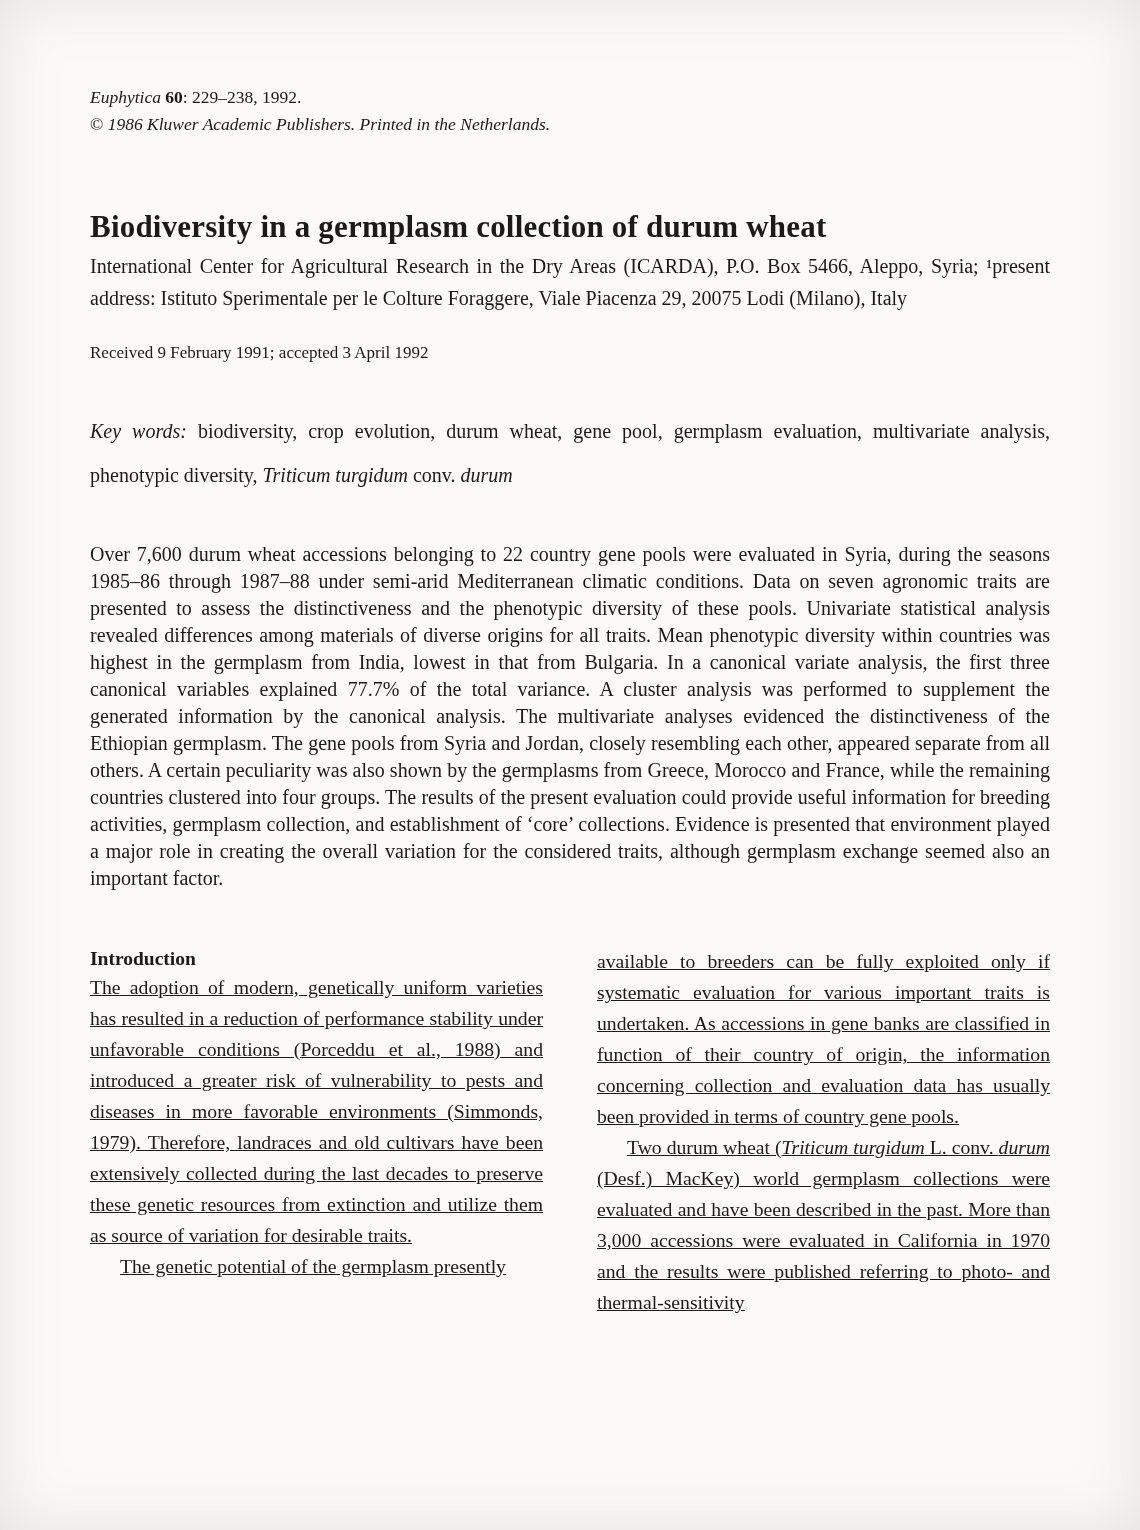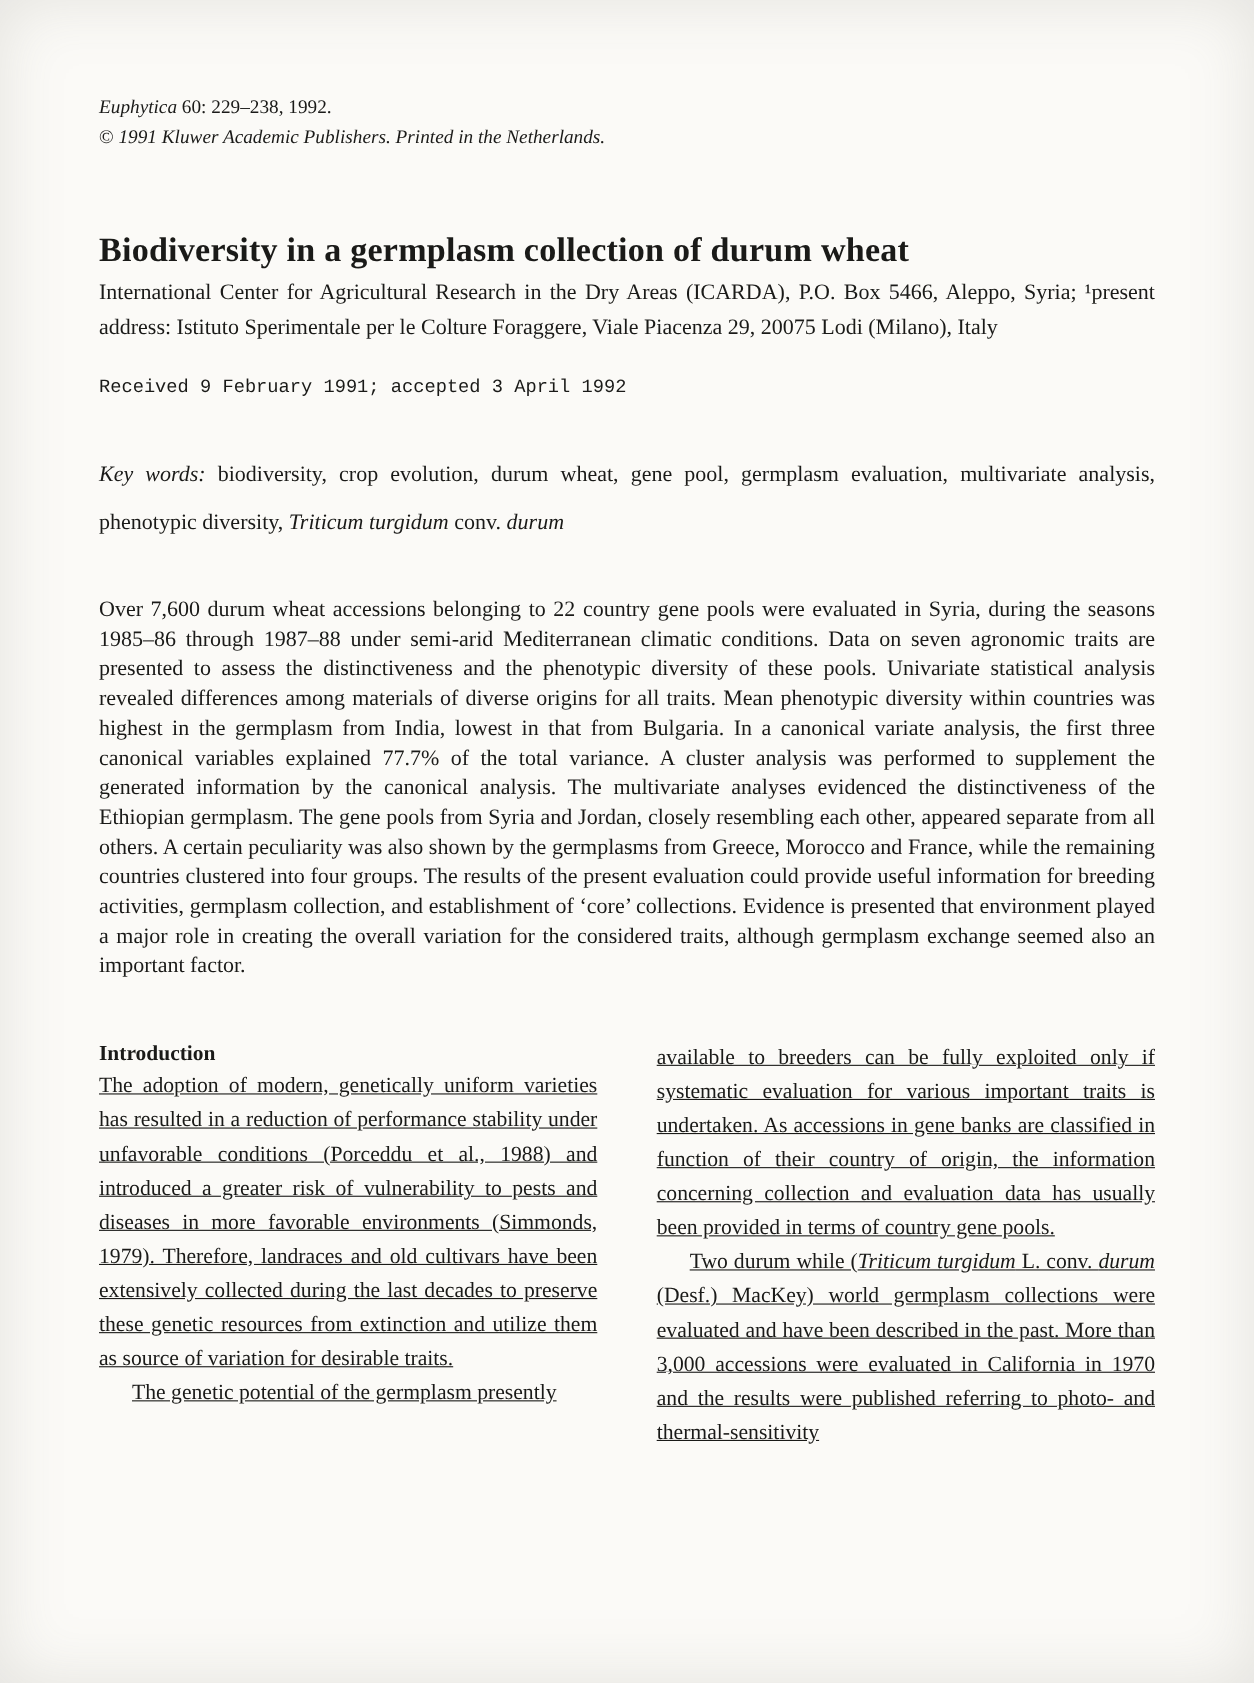--- a/index.html
+++ b/index.html
@@ -14,21 +14,21 @@
     margin: 0 auto;
     background: #fbfaf7;
     box-sizing: border-box;
     padding: 86px 90px 0 90px;
     font-family: "Liberation Serif", "DejaVu Serif", serif;
     color: #1a1a18;
     overflow: hidden;
     box-shadow: inset 0 0 60px rgba(120,120,110,0.18);
   }
   .it { font-style: italic; }
-  .bd { font-weight: normal; }
+  .bd { font-weight: bold; }
 
   .journal-line {
     font-size: 17.5px;
     line-height: 1.35;
   }
   .copyright-line {
     font-size: 17.5px;
     line-height: 1.35;
     margin-top: 3px;
   }
@@ -47,21 +47,20 @@
   .affiliation {
     margin-top: 5px;
     font-size: 20px;
     line-height: 32px;
     text-align: justify;
   }
   .received {
     margin-top: 28px;
     font-size: 17px;
     line-height: 1.35;
-    font-family: Liberation Mono, monospace;
   }
   .keywords {
     margin-top: 44px;
     font-size: 20px;
     line-height: 44px;
     text-align: justify;
   }
   h2.section-heading {
     margin: 0;
     font-size: 19.5px;
@@ -99,21 +98,21 @@
     text-indent: 30px;
   }
 </style>
 </head>
 <body>
 
 <div class="page">
 
   <header>
     <div class="journal-line"><span class="it">Euphytica</span><span> </span><span class="bd">60</span><span>: 229–238, 1992.</span></div>
-    <div class="copyright-line"><span>© </span><span class="it">1991 Kluwer Academic Publishers. Printed in the Netherlands.</span></div>
+    <div class="copyright-line"><span>© </span><span class="it">1986 Kluwer Academic Publishers. Printed in the Netherlands.</span></div>
   </header>
 
   <h1 class="paper-title">Biodiversity in a germplasm collection of durum wheat</h1>
 
 
   <div class="affiliation">International Center for Agricultural Research in the Dry Areas (ICARDA), P.O. Box 5466, Aleppo, Syria; ¹present address: Istituto Sperimentale per le Colture Foraggere, Viale Piacenza 29, 20075 Lodi (Milano), Italy</div>
 
   <div class="received">Received 9 February 1991; accepted 3 April 1992</div>
 
   <div class="keywords"><span class="it">Key words:</span><span> biodiversity, crop evolution, durum wheat, gene pool, germplasm evaluation, multivariate analysis, phenotypic diversity, </span><span class="it">Triticum turgidum</span><span> conv. </span><span class="it">durum</span></div>
@@ -123,17 +122,17 @@
   </div>
 
   <div class="columns">
     <div class="col">
       <h2 class="section-heading">Introduction</h2>
       <p>The adoption of modern, genetically uniform varieties has resulted in a reduction of performance stability under unfavorable conditions (Porceddu et al., 1988) and introduced a greater risk of vulnerability to pests and diseases in more favorable environments (Simmonds, 1979). Therefore, landraces and old cultivars have been extensively collected during the last decades to preserve these genetic resources from extinction and utilize them as source of variation for desirable traits.</p>
       <p class="indent">The genetic potential of the germplasm presently</p>
     </div>
     <div class="col">
       <p>available to breeders can be fully exploited only if systematic evaluation for various important traits is undertaken. As accessions in gene banks are classified in function of their country of origin, the information concerning collection and evaluation data has usually been provided in terms of country gene pools.</p>
-      <p class="indent"><span>Two durum while (</span><span class="it">Triticum turgidum</span><span> L. conv. </span><span class="it">durum</span><span> (Desf.) MacKey) world germplasm collections were evaluated and have been described in the past. More than 3,000 accessions were evaluated in California in 1970 and the results were published referring to photo- and thermal-sensitivity</span></p>
+      <p class="indent"><span>Two durum wheat (</span><span class="it">Triticum turgidum</span><span> L. conv. </span><span class="it">durum</span><span> (Desf.) MacKey) world germplasm collections were evaluated and have been described in the past. More than 3,000 accessions were evaluated in California in 1970 and the results were published referring to photo- and thermal-sensitivity</span></p>
     </div>
   </div>
 
 </div>
 
 </body></html>

